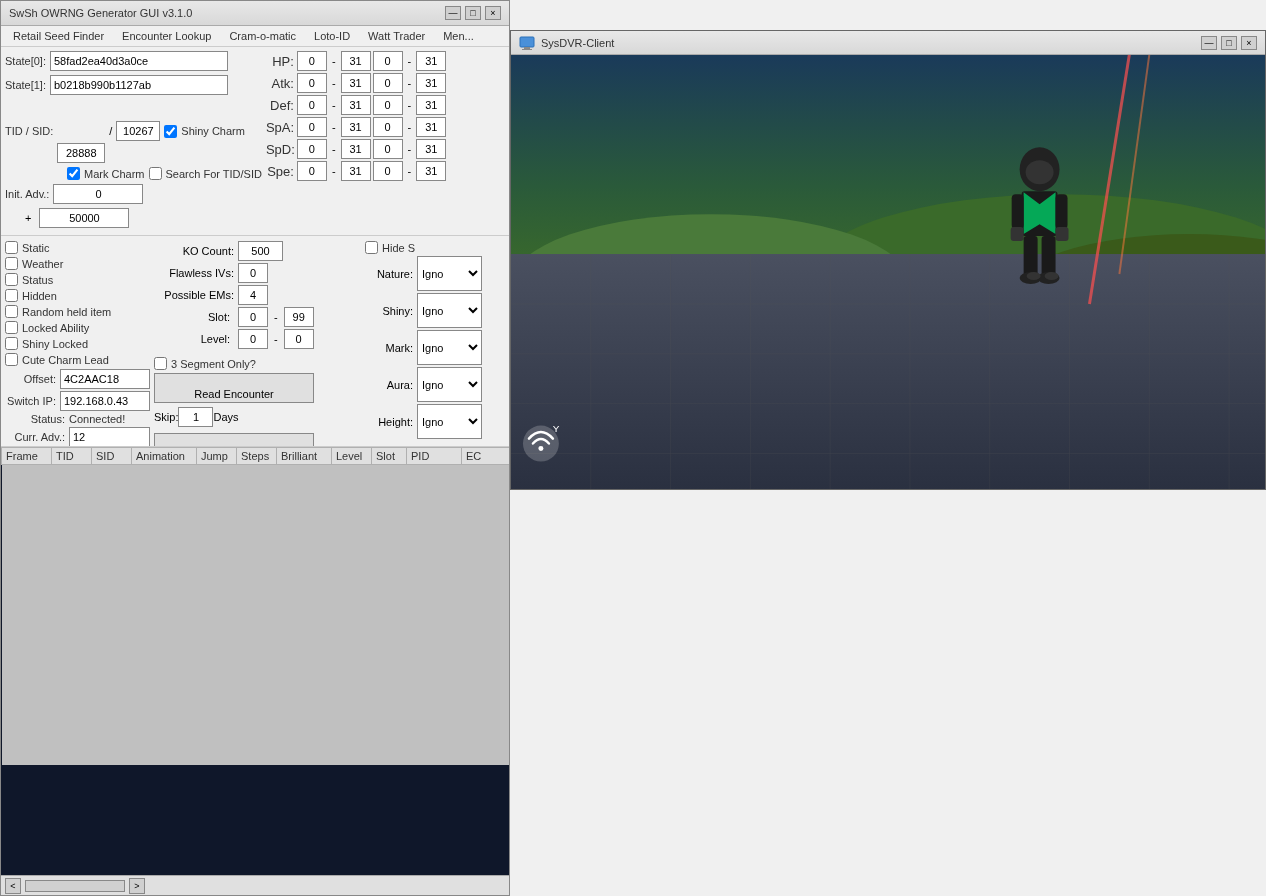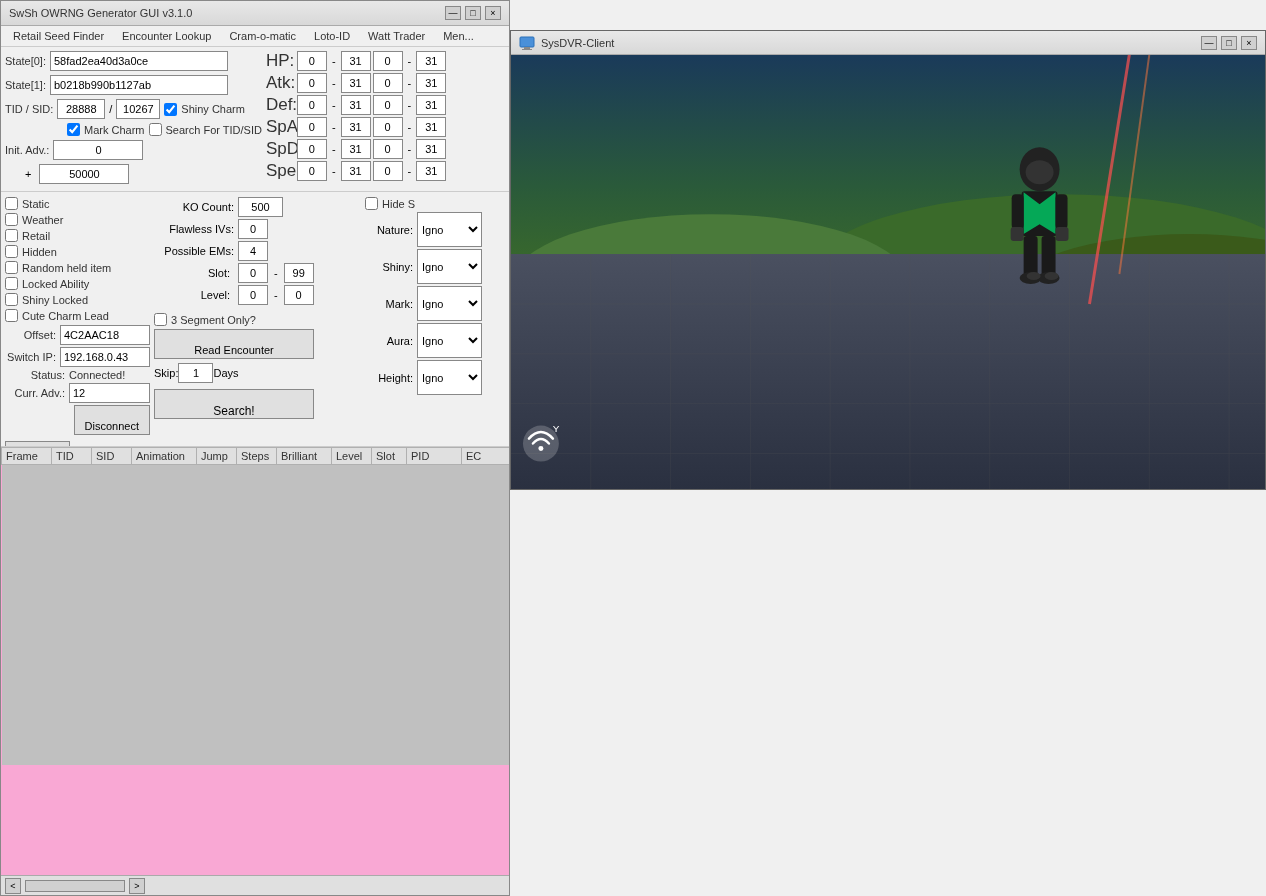--- a/index.html
+++ b/index.html
@@ -101,21 +101,21 @@
     
     .dash { font-size: 11px; padding: 0 2px; }
     
     .stat-row {
       display: flex;
       align-items: center;
       gap: 3px;
       margin-bottom: 2px;
     }
     
-    .stat-label { width: 28px; font-size: 17px; color: #333; text-align: right; }
+    .stat-label { width: 28px; font-size: 13px; color: #333; text-align: right; }
     
     .cb-row {
       display: flex;
       align-items: center;
       gap: 4px;
       margin-bottom: 3px;
     }
     
     
     .dropdown {
@@ -146,21 +146,21 @@
     }
     .filter-label { width: 50px; text-align: right; font-size: 11px; }
     
     
     .results-table-container {
       position: absolute;
       top: 490px;
       left: 0;
       right: 0;
       bottom: 20px;
-      background: #f9a8d4;
+      background: #0f172a;
       overflow: auto;
       border-top: 1px solid #ccc;
     }
     
     table {
       border-collapse: collapse;
       width: 100%;
       font-size: 11px;
     }
     
@@ -331,21 +331,21 @@
         <input type="text" class="large-input" style="width: 178px;" value="58fad2ea40d3a0ce">
       </div>
 
       <div class="form-row">
         <label>State[1]:</label>
         <input type="text" class="large-input" style="width: 178px;" value="b0218b990b1127ab">
       </div>
 
       <div class="form-row">
         <label>TID / SID:</label>
-        <input type="text" class="small-input" style="width: 48px;" value="28888">
+        <input type="text" class="small-input" style="width: 48px; margin-top: 44px;" value="28888">
         <span>/</span>
         <input type="text" class="small-input" style="width: 44px;" value="10267">
         <input type="checkbox" id="shiny-charm" checked="" style="">
         <label for="shiny-charm">Shiny Charm</label>
       </div>
 
       <div class="form-row">
         <span style="width:58px;"></span>
         <input type="checkbox" id="mark-charm" checked="" style="">
         <label for="mark-charm">Mark Charm</label>
@@ -451,21 +451,21 @@
       <div class="cb-row">
         <input type="checkbox" id="static" style="">
         <label for="static">Static</label>
       </div>
       <div class="cb-row">
         <input type="checkbox" id="weather" style="">
         <label for="weather">Weather</label>
       </div>
       <div class="cb-row">
         <input type="checkbox" id="fishing" style="">
-        <label for="fishing">Retail</label>
+        <label for="fishing">Status</label>
       </div>
       <div class="cb-row">
         <input type="checkbox" id="hidden" style="">
         <label for="hidden">Hidden</label>
       </div>
       <div class="cb-row">
         <input type="checkbox" id="random-held" style="">
         <label for="random-held">Random held item</label>
       </div>
       <div class="cb-row">

